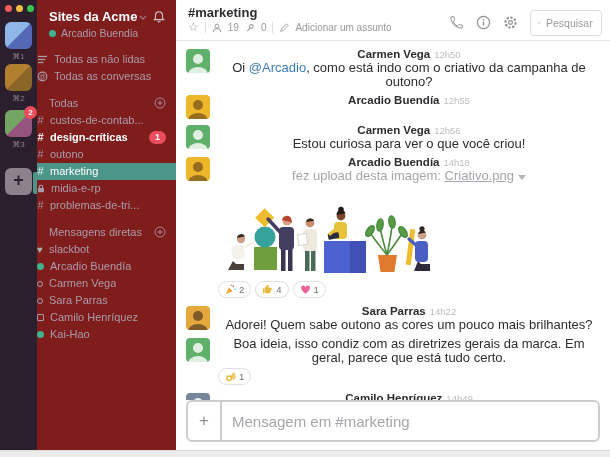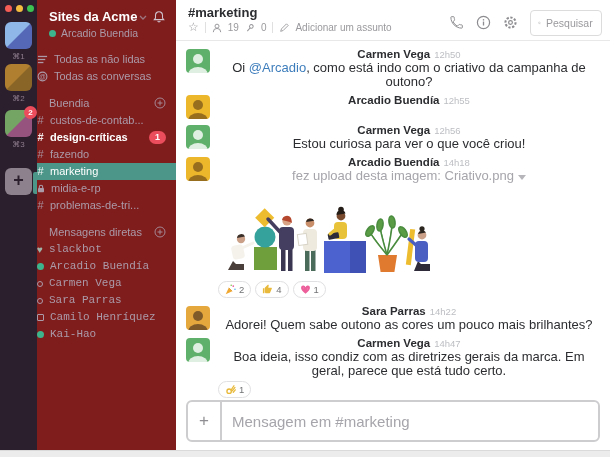--- a/index.html
+++ b/index.html
@@ -40,21 +40,21 @@
   .side-head { display:flex; align-items:center; justify-content:space-between;
     padding:0 10px 3px 12px; color:#ab9ba9; }
   .plus-circle { opacity:.85; }
   .chan .hash { width:7px; text-align:center; opacity:.9; }
   .chan.unread { color:#fff; font-weight:bold; }
   .chan.sel { background:#4c9689; color:#fff; }
   .badge-pill { margin-left:auto; background:#eb4d5c; color:#fff; font-size:9px; font-weight:bold;
     border-radius:8px; padding:1px 6px; line-height:11px; }
   .heart-ic { color:#9fb3a8; font-size:10px; line-height:10px; }
   .sq-ic { width:7px; height:7px; border:1.5px solid #ab9ba9; border-radius:1px; }
-  .dm span.nm { overflow:hidden; text-overflow:ellipsis;font-family:Liberation Mono, monospace; }
+  .dm span.nm { overflow:hidden; text-overflow:ellipsis; }
 
   
   .main { position:absolute; left:176px; top:0; right:0; height:450px; background:#fff;
     display:flex; flex-direction:column; }
   .chan-header { flex:0 0 41px; border-bottom:1px solid #e8e8e8; padding:5px 8px 0 12px;
     display:flex; justify-content:space-between; }
   .ch-title { font-size:13px; font-weight:bold; color:#2c2d30; }
   .ch-meta { display:flex; align-items:center; gap:6px; margin-top:2px; font-size:10px; color:#9a9a9e; }
   .ch-meta .sep { width:1px; height:11px; background:#e0e0e0; }
   .ch-meta .star-g { font-size:12px; line-height:11px; }
@@ -70,21 +70,21 @@
   .msg { display:flex; padding:3px 10px 2px 10px;text-align:center; }
   .avatar { flex:0 0 24px; width:24px; height:24px; border-radius:4px; margin-right:8px; margin-top:1px;
     display:flex; align-items:flex-end; justify-content:center; overflow:hidden; }
   .msg-body { flex:1; min-width:0; }
   .msg-head { font-size:11.5px; line-height:13px; }
   .msg-head .author { font-weight:bold; color:#2c2d30; }
   .msg-head .time { font-size:9.5px; color:#bcbec2; margin-left:4px; }
   .msg-text { font-size:13px; line-height:14px; color:#2c2d30; }
   .mention { color:#3d7dbc; }
   .upload-line { color:#a5a5ab; }
-  .upload-line .fname { color:#a5a5ab; }
+  .upload-line .fname { color:#a5a5ab;text-decoration:underline; }
   .tri-down { display:inline-block; width:0; height:0; border-left:4px solid transparent;
     border-right:4px solid transparent; border-top:5px solid #b5b5ba; margin-left:4px; }
   .attach { margin:6px 0 4px 0; width:218px; }
   .attach svg { display:block; }
   .reactions { display:flex; gap:4px; margin:3px 0 2px 0; }
   .react { display:flex; align-items:center; gap:3px; border:1px solid #e0e0e2; background:#fff;
     border-radius:10px; padding:1px 6px; font-size:9.5px; color:#717274; height:17px; }
 
   
   .composer { flex:0 0 42px; margin:0 10px 8px 10px; border:2px solid #cdcdcf; border-radius:6px;
@@ -152,40 +152,40 @@
         <svg class="ic" width="11" height="11" viewBox="0 0 12 12">
             <circle cx="6" cy="6" r="4.8" fill="none" stroke="#ab9ba9" stroke-width="1.2"></circle>
             <text x="6" y="8.3" font-size="7" text-anchor="middle" fill="#ab9ba9" font-family="Liberation Sans,sans-serif">@</text>
           </svg>
         <span>Todas as conversas</span>
       </div>
     </div>
 
     <div class="section">
       <div class="side-head">
-        <span>Buendia</span>
+        <span>Todas</span>
         <span class="plus-circle">
             <svg class="ic" width="12" height="12" viewBox="0 0 12 12">
               <circle cx="6" cy="6" r="5" fill="none" stroke="#ab9ba9" stroke-width="1"></circle>
               <path d="M6 3.5v5M3.5 6h5" stroke="#ab9ba9" stroke-width="1"></path>
             </svg>
           </span>
       </div>
       <div class="chan">
         <span class="hash">#</span>
           <span>custos-de-contab...</span>
       </div>
       <div class="chan unread">
         <span class="hash">#</span>
           <span>design-críticas</span>
         <span class="badge-pill">1</span>
       </div>
       <div class="chan">
         <span class="hash">#</span>
-          <span>fazendo</span>
+          <span>outono</span>
       </div>
       <div class="chan sel">
         <span class="hash">#</span>
           <span>marketing</span>
       </div>
       <div class="chan">
         <svg class="ic" width="8" height="9" viewBox="0 0 8 9">
             <rect x="1" y="4" width="6" height="4.3" rx="0.8" fill="#ab9ba9"></rect>
             <path d="M2.3 4V3a1.7 1.7 0 0 1 3.4 0v1" fill="none" stroke="#ab9ba9" stroke-width="1.1"></path>
           </svg>
@@ -442,21 +442,20 @@
       </div>
 
       <div class="msg">
         <div class="avatar" style="background: rgb(95, 176, 106);">
             <svg class="ic" width="24" height="22" viewBox="0 0 24 22">
               <circle cx="12" cy="8" r="5" fill="rgba(255,255,255,.8)"></circle>
               <path d="M2 24a10 8 0 0 1 20 0z" fill="rgba(255,255,255,.8)"></path>
             </svg>
           </div>
         <div class="msg-body">
-          <div class="msg-head"><span class="author">Carmen Vega</span><span class="time">14h47</span></div>
           <div class="msg-text">Boa ideia, isso condiz com as diretrizes gerais da marca. Em geral, parece que está tudo certo.</div>
           <div class="reactions">
             <div class="react">
               <svg class="ic" width="11" height="11" viewBox="0 0 16 16">
                   <circle cx="6" cy="10.5" r="3.2" fill="none" stroke="#e8b93a" stroke-width="2"></circle>
                   <path d="M9 8.5L13 2.5M10.8 9.8L14.5 5M12 12l3-3.5" stroke="#e8b93a" stroke-width="1.8" stroke-linecap="round"></path>
                 </svg>
               <span>1</span>
             </div>
           </div>

